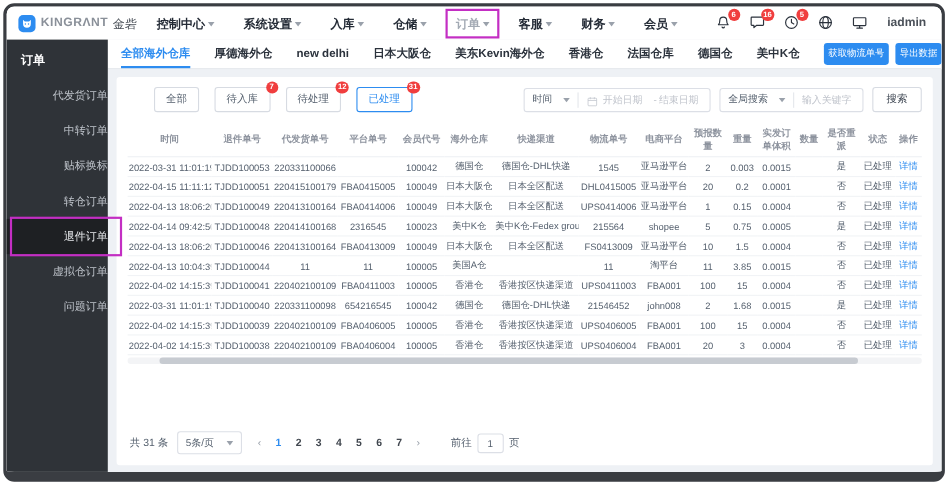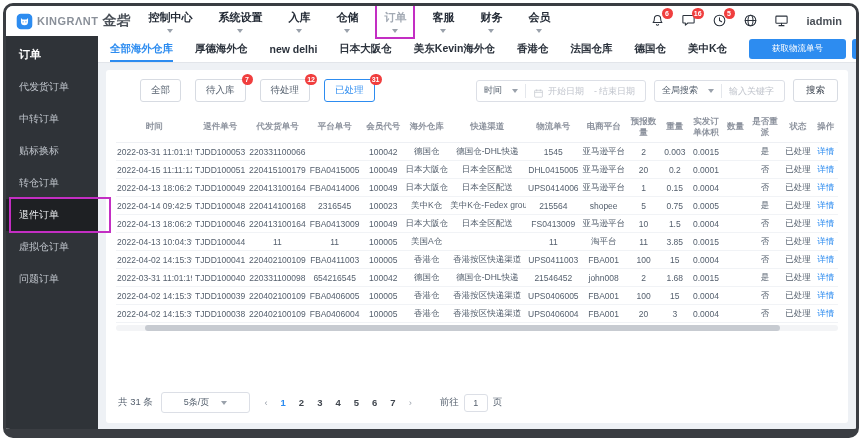--- a/index.html
+++ b/index.html
@@ -5,50 +5,50 @@
   * { margin:0; padding:0; box-sizing:border-box; }
   html,body { width:862px; height:441px; background:#fff; font-family:"Liberation Sans","DejaVu Sans",sans-serif; }
   .stage { position:relative; width:862px; height:441px; overflow:hidden; }
   .window { position:absolute; inset:3px; border:3px solid #3a3d42; border-bottom-width:9px; border-radius:10px;
             background:#fff; display:flex; flex-direction:column; overflow:hidden; }
 
   
   .topbar { height:30px; background:#fff; display:flex; align-items:center; padding:0 14px 0 10px; flex-shrink:0; }
   .logo { display:flex; align-items:center; gap:4px; margin-right:18px; }
   .logo-text { font-size:11px; font-weight:700; letter-spacing:.5px; color:#8a9099; }
-  .logo-cn { font-size:14px; font-weight:700; color:#4a5058; }
+  .logo-cn { font-size:11px; font-weight:400; color:#4a5058; }
   .nav { display:flex; align-items:center; gap:26px; }
-  .nav-item { position:relative; display:flex; align-items:center; gap:3px; font-size:11px; font-weight:700; color:#242b36; cursor:pointer; white-space:nowrap;flex-direction:column; }
+  .nav-item { position:relative; display:flex; align-items:center; gap:3px; font-size:11px; font-weight:700; color:#242b36; cursor:pointer; white-space:nowrap; }
   .nav-item.dim { color:#a3aab4; }
   .nav-item.boxed::after { content:""; position:absolute; top:-6px; bottom:-6px; left:-9px; right:-9px; border:2px solid #c32ec3; }
   .caret { width:0; height:0; border-left:3.5px solid transparent; border-right:3.5px solid transparent; border-top:4px solid #9aa1ab; margin-top:1px; }
   .top-right { margin-left:auto; display:flex; align-items:center; gap:15px; }
   .tool-icon { position:relative; width:16px; height:16px; cursor:pointer; }
   .tool-icon svg { width:15px; height:15px; stroke:#2b323c; fill:none; stroke-width:1.7; stroke-linecap:round; stroke-linejoin:round; }
   .mini-badge { position:absolute; top:-5px; right:-7px; min-width:11px; height:11px; padding:0 2px; border-radius:6px;
                 background:#f03e3e; color:#fff; font-size:7px; line-height:11px; text-align:center; font-weight:700; }
   .username { font-size:11px; font-weight:700; color:#4a5058; margin-left:2px; }
 
   
   .frame-body { flex:1; display:flex; min-height:0; }
   .sidebar { width:92px; background:#2f3338; flex-shrink:0; padding-top:2px; overflow:visible; z-index:5; }
   .side-title { color:#fff; font-size:11px; font-weight:700; padding:9px 0 9px 13px; }
-  .side-item { position:relative; color:#bfc4cb; font-size:10px; padding:9px 0 9px 13px; cursor:pointer; white-space:nowrap; }
+  .side-item { position:relative; color:#bfc4cb; font-size:10px; padding:9px 0 9px 13px; cursor:pointer; white-space:nowrap;text-align:right; }
   .side-item.active { background:#1e2023; color:#e8eaed; }
   .side-item.boxed::after { content:""; position:absolute; top:-2px; bottom:-2px; left:3px; right:-13px; border:2px solid #c32ec3; }
 
   .main { flex:1; background:#eef1f5; display:flex; flex-direction:column; min-width:0; }
 
   
   .tabbar { background:#fff; display:flex; align-items:center; height:27px; padding:0 8px 0 12px; border-bottom:1px solid #e2e5ea; flex-shrink:0; }
   .tab { position:relative; font-size:10.5px; font-weight:700; color:#2b323c; margin-right:22px; height:100%; display:flex; align-items:center; cursor:pointer; white-space:nowrap; }
   .tab.active { color:#2d8cf0; }
   .tab.active::after { content:""; position:absolute; left:0; right:0; bottom:0; height:2px; background:#2d8cf0; }
   .tab-actions { margin-left:auto; display:flex; gap:6px; }
-  .btn-blue { background:#2d8cf0; color:#fff; border:none; border-radius:3px; font-size:8.5px; padding:4px 23px; cursor:pointer; white-space:nowrap; font-family:inherit; }
+  .btn-blue { background:#2d8cf0; color:#fff; border:none; border-radius:3px; font-size:8.5px; padding:4px 4px; cursor:pointer; white-space:nowrap; font-family:inherit; }
 
   
   .card { flex:1; margin:7px 8px 6px 8px; background:#fff; border-radius:3px; padding:9px 10px 6px 10px; display:flex; flex-direction:column; min-height:0; }
   .filter-row { display:flex; align-items:center; flex-shrink:0; }
   .chip { position:relative; background:#fff; border:1px solid #d7dbe2; border-radius:3px; color:#55606e; font-size:9.5px; padding:4px 10px; margin-right:14px; cursor:pointer; font-family:inherit; white-space:nowrap; }
   .chip.active { border-color:#2d8cf0; color:#2d8cf0; }
   .chip .mini-badge { top:-6px; right:-8px; }
   .filter-right { margin-left:auto; display:flex; align-items:center; gap:8px; }
   .compound { display:flex; align-items:center; border:1px solid #dcdfe6; border-radius:3px; height:22px; background:#fff; }
   .sel { display:flex; align-items:center; gap:10px; font-size:9px; color:#55606e; padding:0 7px; cursor:pointer; white-space:nowrap; }
@@ -64,21 +64,21 @@
   .tbl-wrap { margin-top:9px; flex-shrink:0; }
   table { width:100%; border-collapse:collapse; table-layout:fixed; }
   th { font-size:8.5px; color:#8d939e; font-weight:700; padding:5px 1px; text-align:center; line-height:1.25; border-bottom:1px solid #eef0f4; }
   td { font-size:8.5px; color:#55606e; padding:0 1px; height:18px; text-align:center; border-bottom:1px solid #f1f3f6; white-space:nowrap; overflow:hidden; text-overflow:clip; }
   td.link { color:#2d8cf0; cursor:pointer; }
   .hscroll { height:6px; background:#f3f4f6; border-radius:3px; margin-top:2px; position:relative; flex-shrink:0; }
   .hscroll .thumb { position:absolute; left:4%; width:88%; top:0; bottom:0; border-radius:3px; background:#c7cbd1; cursor:pointer; }
 
   
   .pager-row { margin-top:auto; display:flex; align-items:center; gap:8px; font-size:9.5px; color:#55606e; padding:8px 0 4px 2px; flex-shrink:0; }
-  .page-size { display:flex; align-items:center; gap:12px; border:1px solid #dcdfe6; border-radius:3px; padding:3px 22px; font-size:9px; color:#55606e; cursor:pointer; }
+  .page-size { display:flex; align-items:center; gap:12px; border:1px solid #dcdfe6; border-radius:3px; padding:3px 7px; font-size:9px; color:#55606e; cursor:pointer; }
   .pages { display:flex; align-items:center; gap:13px; margin:0 6px; }
   .pg { font-size:9.5px; font-weight:700; color:#41474f; cursor:pointer; }
   .pg.active { color:#2d8cf0; }
   .pg.arrow { color:#9aa1ab; font-weight:400; }
   .goto { display:flex; align-items:center; gap:5px;margin-left:14px; }
   .goto input { width:24px; height:18px; border:1px solid #dcdfe6; border-radius:3px; text-align:center; font-size:9px; color:#55606e; font-family:inherit; }
 </style>
 </head>
 <body>
 

